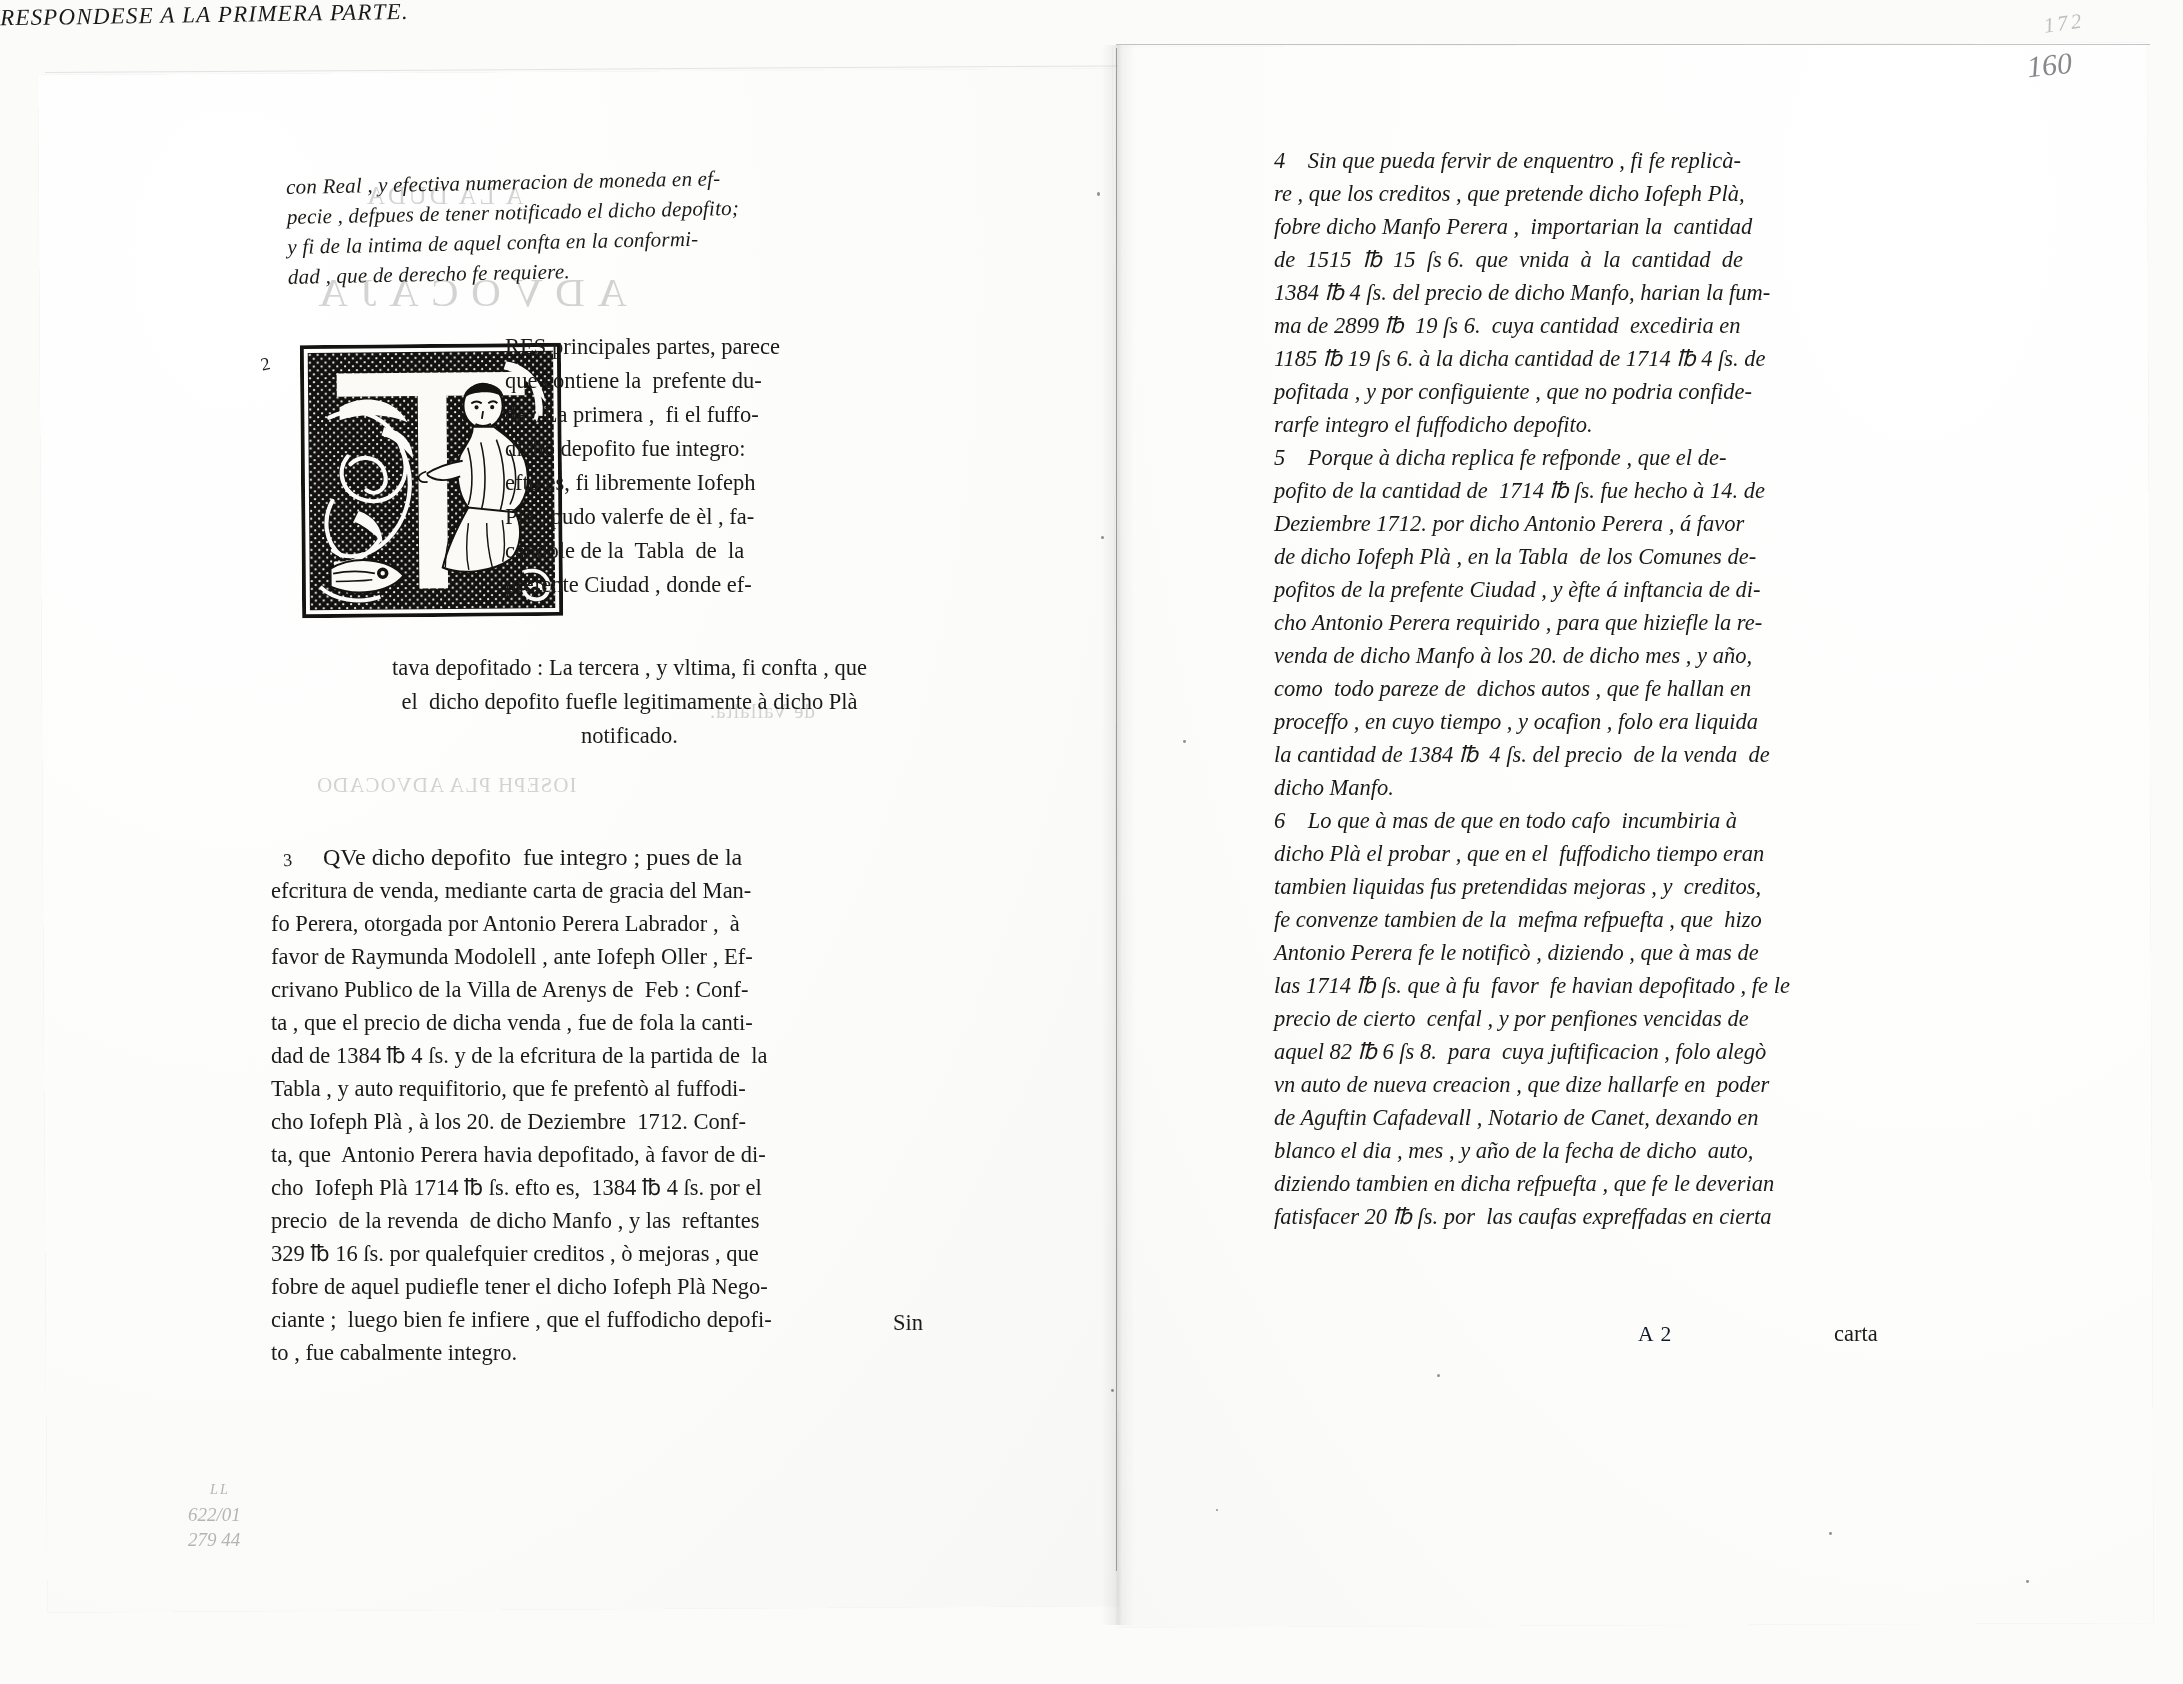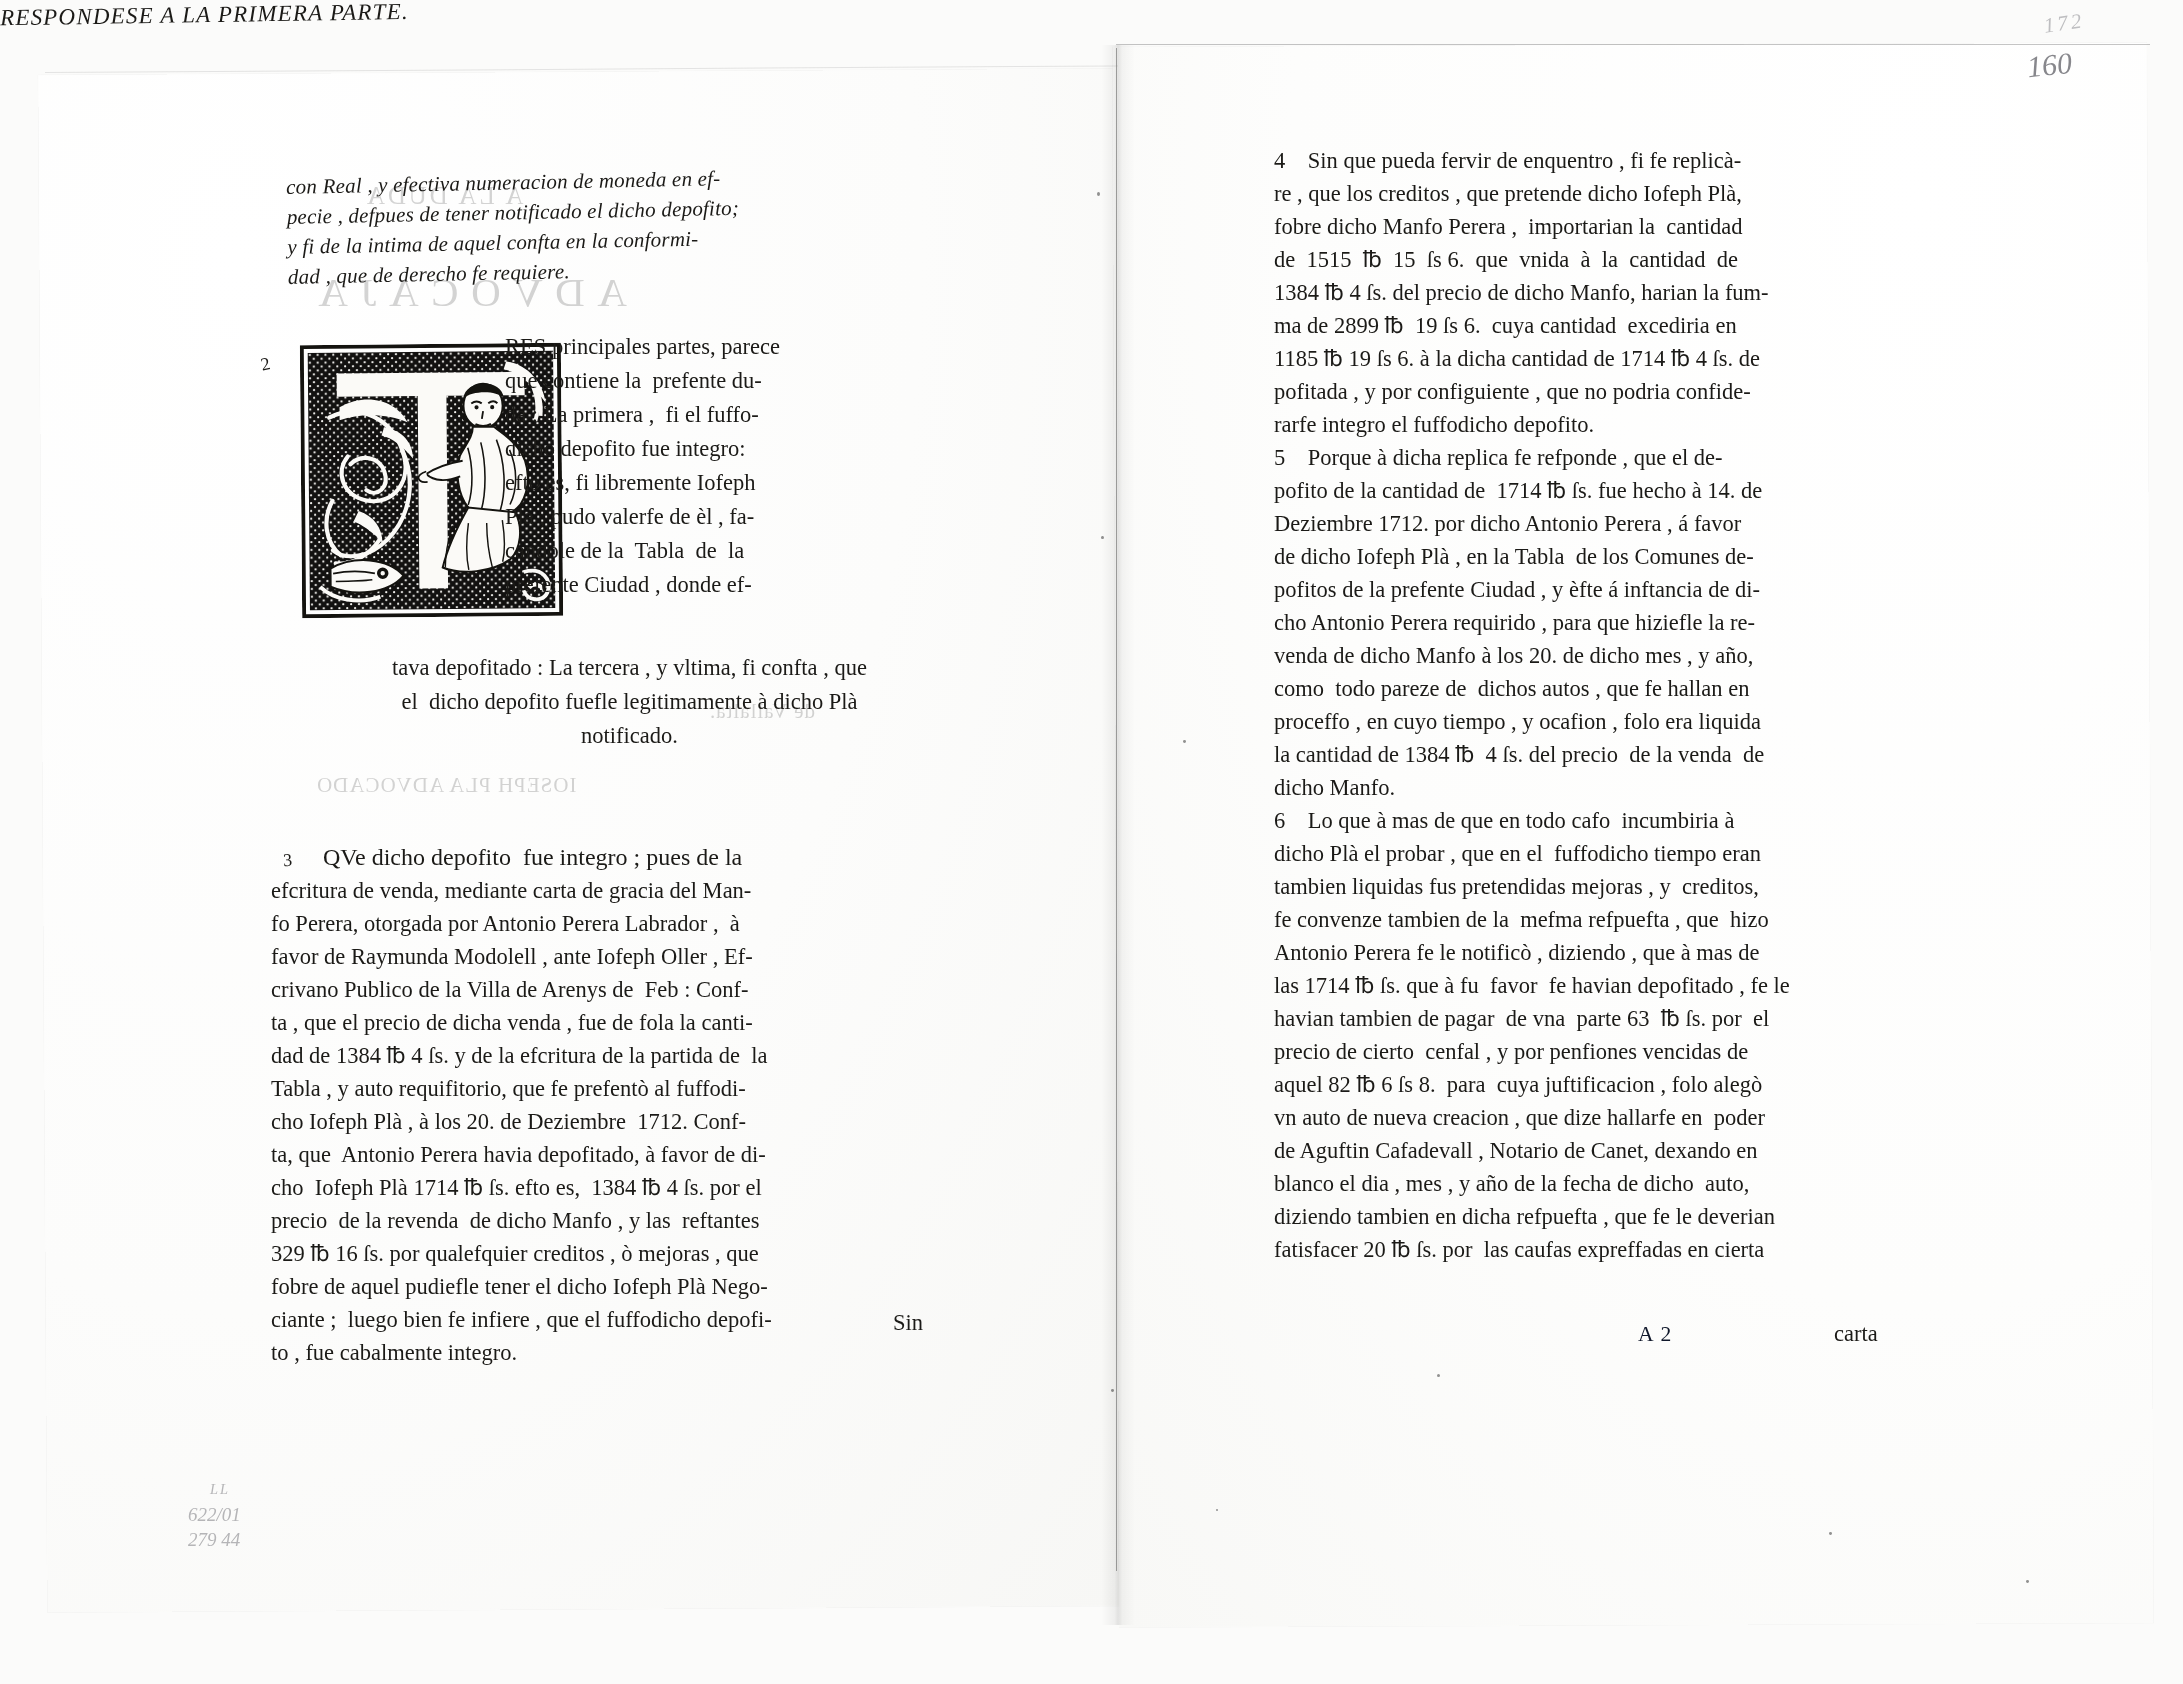--- a/index.html
+++ b/index.html
@@ -80,21 +80,21 @@
     left:306px;top:771px;width:680px;
     font-style:italic;font-size:23px;letter-spacing:1.2px;
     transform:rotate(-0.9deg);color:#1b1a17;white-space:pre;
   }
 
   
   #para3{left:271px;top:841px;width:714px;}
   #para3 .ln{font-size:22.5px;line-height:33px;}
 
   
-  #right-col{left:1274px;top:144px;width:680px;}
+  #right-col{left:1274px;top:144px;width:680px;font-style:italic;}
   #right-col .ln{font-size:22.5px;line-height:33px;}
 
   
   .marg{
     position:absolute;font-size:18px;color:#1d1c19;
     font-family:"Liberation Serif", serif;
   }
 
   
   .catchword{position:absolute;font-size:22.5px;color:#1b1a17;}
@@ -320,21 +320,20 @@
     <div class="ln">proceffo , en cuyo tiempo , y ocafion , folo era liquida</div>
     <div class="ln">la cantidad de 1384 ℔  4 ſs. del precio  de la venda  de</div>
     <div class="ln">dicho Manfo.</div>
 
     <div class="ln">6    Lo que à mas de que en todo cafo  incumbiria à</div>
     <div class="ln">dicho Plà el probar , que en el  fuffodicho tiempo eran</div>
     <div class="ln">tambien liquidas fus pretendidas mejoras , y  creditos,</div>
     <div class="ln">fe convenze tambien de la  mefma refpuefta , que  hizo</div>
     <div class="ln">Antonio Perera fe le notificò , diziendo , que à mas de</div>
     <div class="ln">las 1714 ℔ ſs. que à fu  favor  fe havian depofitado , fe le</div>
-    <div class="ln">havian tambien de pagar  de vna  parte 63  ℔ ſs. por  el</div>
     <div class="ln">precio de cierto  cenfal , y por penfiones vencidas de</div>
     <div class="ln">aquel 82 ℔ 6 ſs 8.  para  cuya juftificacion , folo alegò</div>
     <div class="ln">vn auto de nueva creacion , que dize hallarfe en  poder</div>
     <div class="ln">de Aguftin Cafadevall , Notario de Canet, dexando en</div>
     <div class="ln">blanco el dia , mes , y año de la fecha de dicho  auto,</div>
     <div class="ln">diziendo tambien en dicha refpuefta , que fe le deverian</div>
     <div class="ln">fatisfacer 20 ℔ ſs. por  las caufas expreffadas en cierta</div>
   </div>
 
   <div class="signature" style="left:1638px;top:1322px;">A 2</div>

